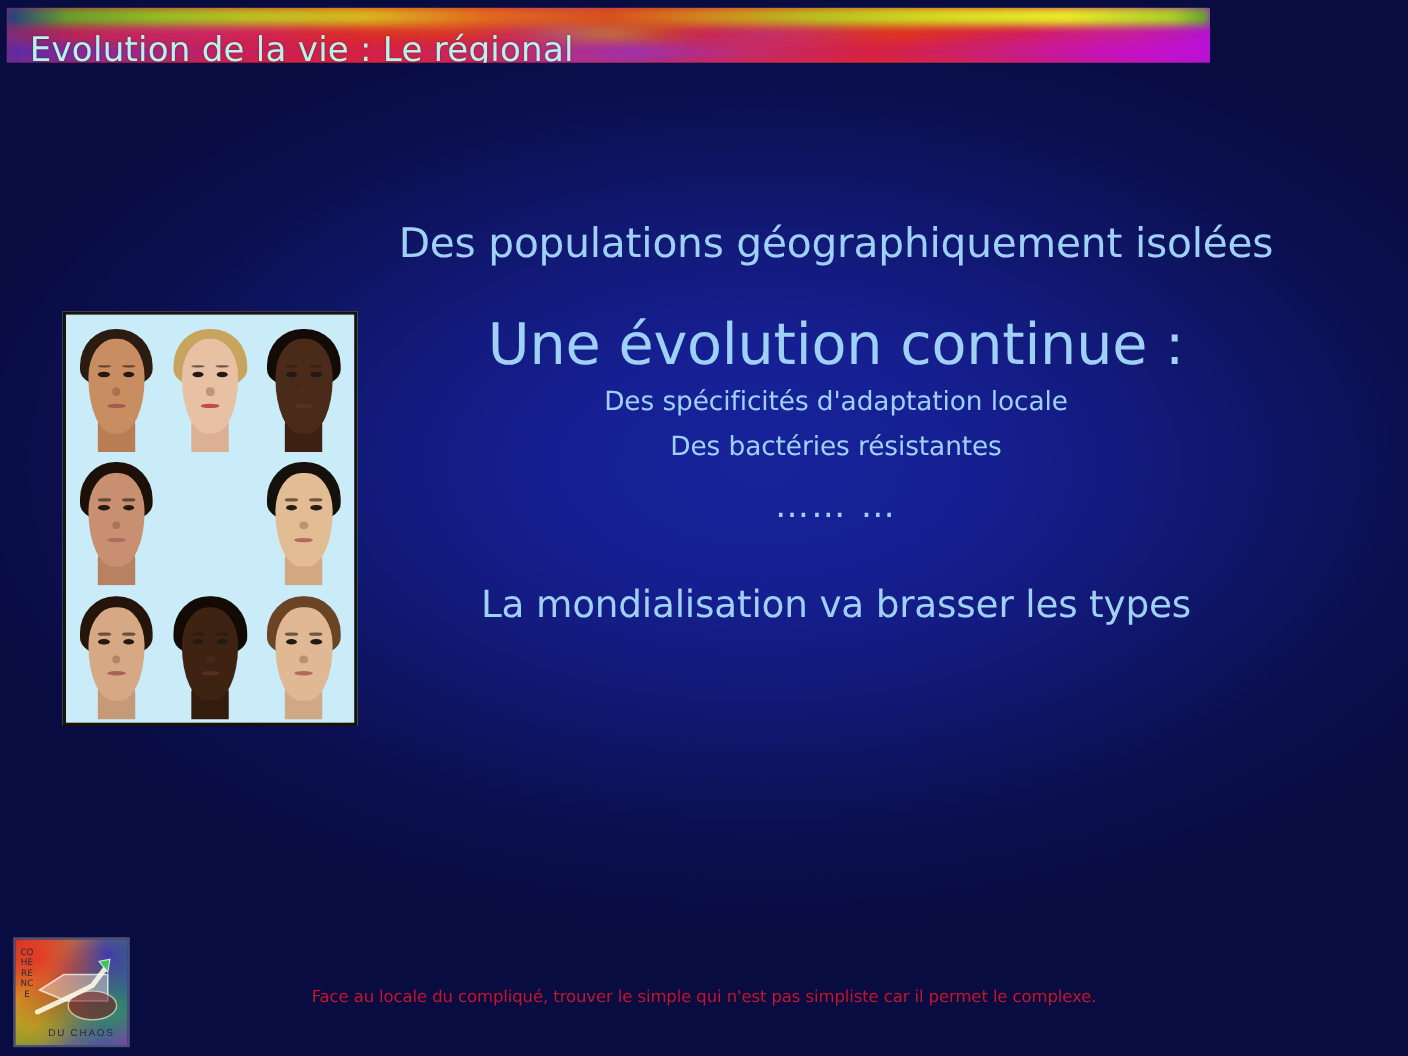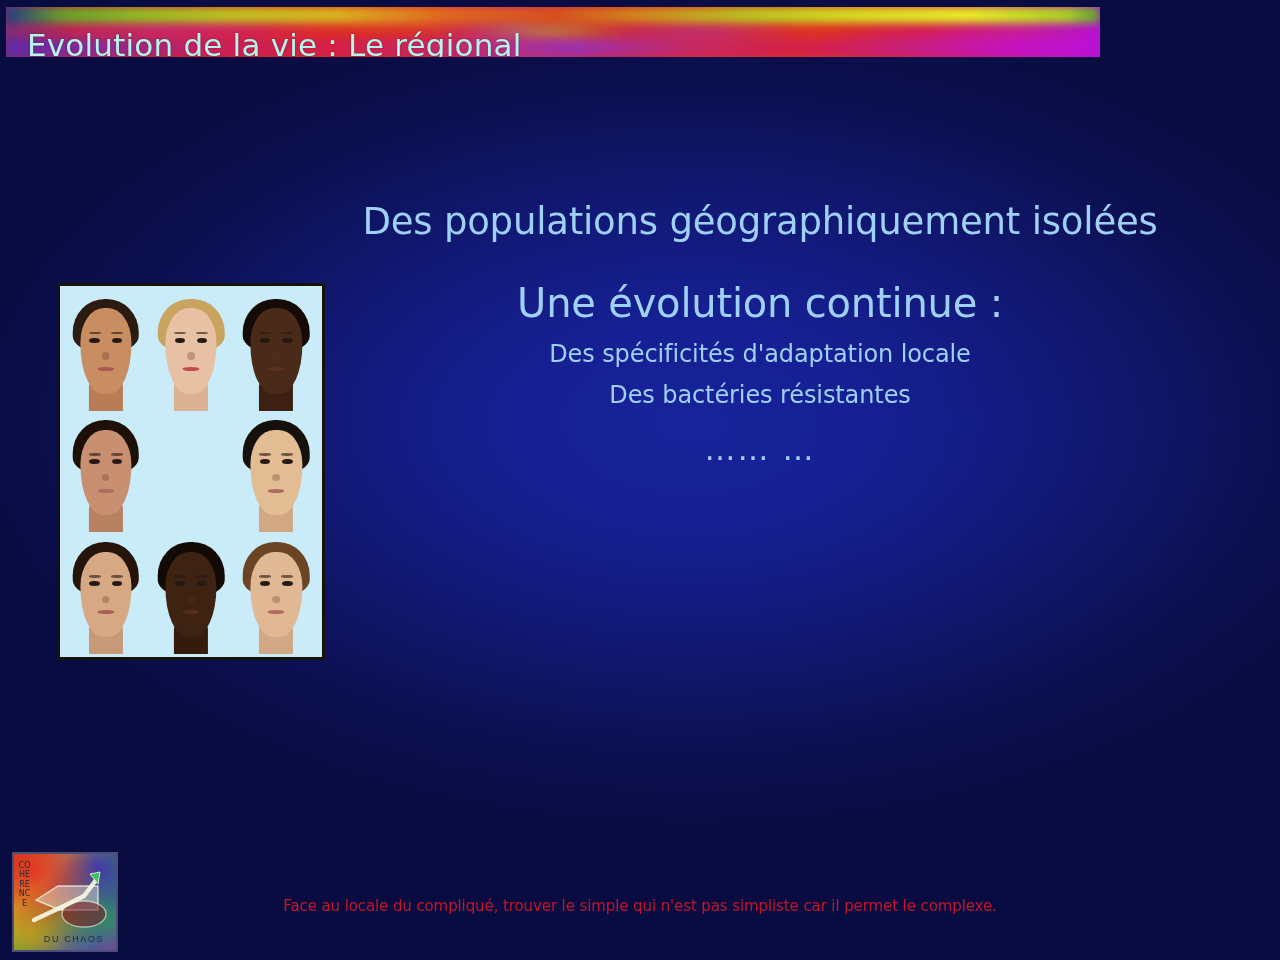--- a/index.html
+++ b/index.html
@@ -261,23 +261,23 @@
     font-family: "DejaVu Sans", sans-serif;
     font-weight: 400;
   }
   .lead-line {
     font-size: 37px;
     line-height: 51px;
     letter-spacing: -0.2px;
     white-space: nowrap;
   }
   #headline {
-    font-size: 40px;
+    font-size: 52px;
     line-height: 62px;
-    margin-top: 25px;
+    margin-top: 36px;
     letter-spacing: -0.2px;
     white-space: nowrap;
   }
   .sub-line {
     font-size: 24px;
     line-height: 41px;
     letter-spacing: -0.1px;
     white-space: nowrap;
   }
   #ellipsis-line {
@@ -480,20 +480,21 @@
 
     </div>
   </div>
 
   <div id="body-text">
     <div class="lead-line">Des populations géographiquement isolées</div>
     <div id="headline">Une évolution continue :</div>
     <div class="sub-line">Des spécificités d'adaptation locale</div>
     <div class="sub-line">Des bactéries résistantes</div>
     <div id="ellipsis-line">…… …</div>
+    <div id="closing-line">La mondialisation va brasser les types</div>
   </div>
 
   <div id="footer-text">Face au locale du compliqué, trouver le simple qui n'est pas simpliste car il permet le complexe.</div>
 
   <div id="logo">
     <svg id="logo-art" viewBox="0 0 88 72">
       <path d="M8 34 L30 20 L70 20 L70 44 L32 44 Z" fill="rgba(245,240,230,0.40)" stroke="rgba(250,250,240,0.75)" stroke-width="1.4"></path>
       <ellipse cx="56" cy="48" rx="22" ry="13" fill="rgba(120,20,30,0.55)" stroke="rgba(250,250,240,0.6)" stroke-width="1.3"></ellipse>
       <path d="M6 54 L40 38 L56 30 L68 14" fill="none" stroke="rgba(250,250,230,0.9)" stroke-width="4.5" stroke-linecap="round" stroke-linejoin="round"></path>
       <path d="M62 8 L72 6 L70 18 Z" fill="rgba(60,200,90,0.95)" stroke="rgba(250,250,230,0.8)" stroke-width="1"></path>

